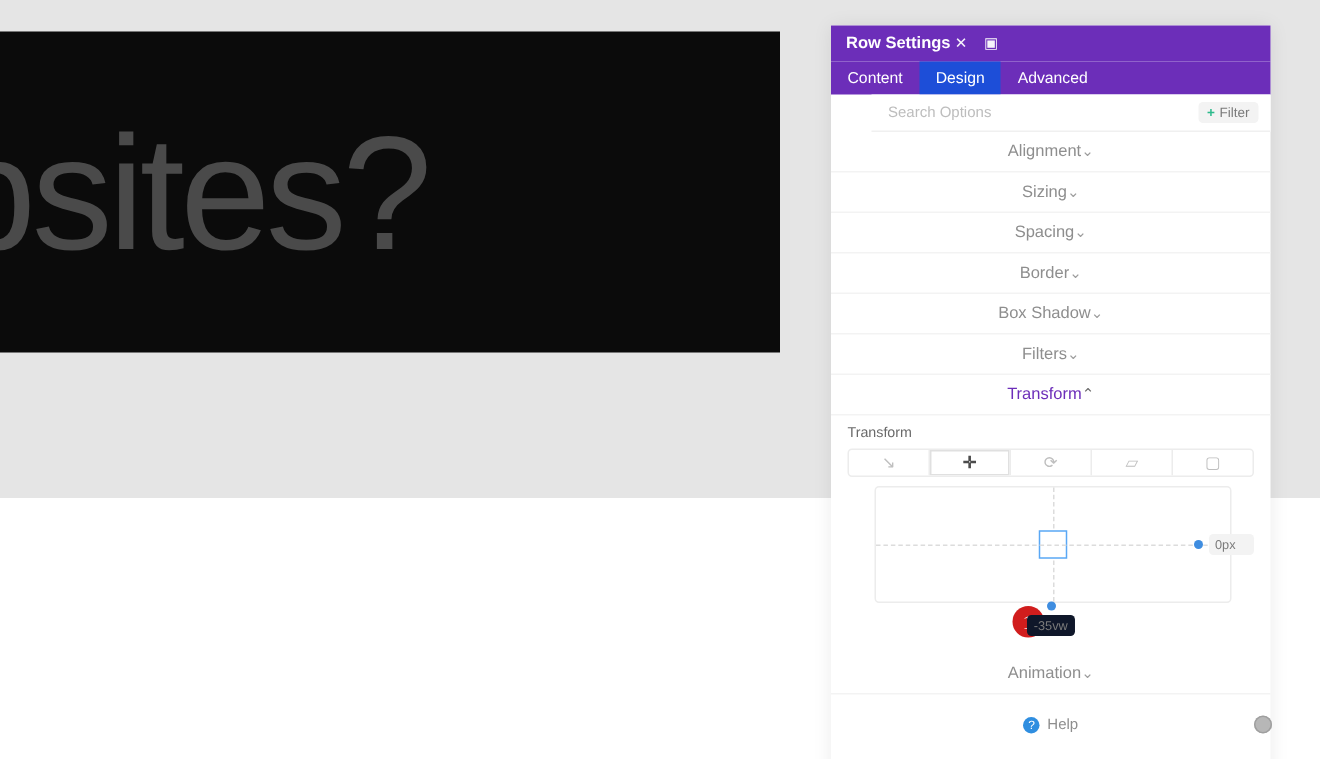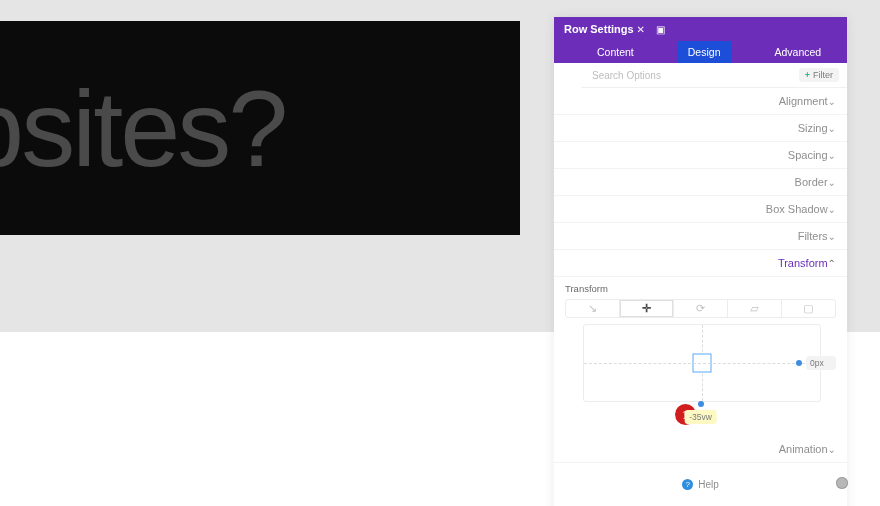--- a/index.html
+++ b/index.html
@@ -11,30 +11,30 @@
 
   
   .panel { position: absolute; right: 33px; top: 17px; width: 293px; background: #fff; display:flex; flex-direction:column; box-shadow: 0 0 12px rgba(0,0,0,0.08); }
 
   .panel-header { background: #6c2eb9; height: 24px; display:flex; align-items:center; padding: 0 6px 0 10px; }
   .panel-title { color:#fff; font-size: 11px; font-weight:600; }
   .panel-header-icons { display:flex; gap:6px; }
   .hicon { width:14px; height:14px; display:flex; align-items:center; justify-content:center; color:#fff; font-size:10px; cursor:pointer; opacity:.95; }
 
   .tabs { display:flex; background:#6c2eb9; }
-  .tab { font-size:10.5px; color:#fff; padding: 5px 11px; cursor:pointer;margin-left:32px; }
+  .tab { font-size:10.5px; color:#fff; padding: 5px 11px; cursor:pointer; }
   .tab.active { background:#1d4ed8; }
 
   .search-row { display:flex; align-items:center; justify-content:space-between; padding:5px 8px 5px 11px; background:#fff; border-bottom:1px solid #f0f0f0;margin-left:27px; }
   .search-text { color:#bdbdbd; font-size:10px; }
   .filter-btn { background:#f3f3f3; color:#7a7a7a; font-size:9px; padding:2px 6px; border-radius:3px; display:flex; align-items:center; gap:3px; cursor:pointer;}
   .filter-btn .plus-mark { color:#2cba8c; font-weight:700; }
 
   .sections { }
-  .sect { display:flex; align-items:center; justify-content:flex-end; padding:7px 11px; border-bottom:1px solid #f3f3f3; cursor:pointer;}
+  .sect { display:flex; align-items:center; justify-content:center; padding:7px 11px; border-bottom:1px solid #f3f3f3; cursor:pointer;}
   .sect-label { color:#8e8e8e; font-size:11px; }
   .sect-arrow { color:#9c9c9c; font-size:10px; }
   .sect.open .sect-label { color:#6c2eb9; }
   .sect.open .sect-arrow { color:#6a6a6a; }
 
   .transform-body { padding: 6px 11px 10px; }
   .tb-label { color:#6a6a6a; font-size:9.5px; margin-bottom:5px; }
   .tb-toolbar { display:flex; border:1px solid #ececec; border-radius:3px; overflow:hidden; height:19px; }
   .tb-tool { flex:1; display:flex; align-items:center; justify-content:center; border-right:1px solid #ececec; color:#bfbfbf; font-size:11px; cursor:pointer;}
   .tb-tool:last-child{ border-right:none;}
@@ -45,21 +45,21 @@
   .tb-canvas::before { content:""; position:absolute; left:50%; top:0; bottom:0; border-left:1px dashed #dcdcdc;}
   .tb-canvas::after  { content:""; position:absolute; top:50%; left:0; right:0; border-top:1px dashed #dcdcdc;}
   .tb-square { position:absolute; left:50%; top:50%; width:19px; height:19px; transform:translate(-50%,-50%); border:1.5px solid #5aa8f5; background:#fff;}
 
   .side-input { position:absolute; right:0; top:50%; transform:translateY(-50%); display:flex; align-items:center; gap:4px;}
   .side-dot { width:6px; height:6px; border-radius:50%; background:#3f8de0; }
   .side-field { width:30px; height:14px; background:#f3f3f3; border-radius:3px; font-size:8.5px; color:#7a7a7a; display:flex; align-items:center; padding-left:4px; }
 
   .bottom-input { position:relative; margin-top:2px; height:22px; }
   .bottom-dot { position:absolute; left:50%; top:-3px; transform:translateX(-50%); width:6px; height:6px; border-radius:50%; background:#3f8de0;}
-  .bottom-field { position:absolute; left:50%; top:6px; transform:translateX(-50%); height:14px; background:#fef9c3; border-radius:3px; font-size:8.5px; color:#7a7a7a; display:flex; align-items:center; justify-content:center; padding:0 5px;}
+  .bottom-field { position:absolute; left:50%; top:6px; transform:translateX(-50%); height:14px; background:#0f172a; border-radius:3px; font-size:8.5px; color:#7a7a7a; display:flex; align-items:center; justify-content:center; padding:0 5px;}
   .ann-badge { position:absolute; left:calc(50% - 26px); top:0; width:21px; height:21px; border-radius:50%; background:#d11d1d; color:#fff; font-size:13px; font-weight:500; display:flex; align-items:center; justify-content:center; font-family: Georgia, serif; }
 
   .help-row { text-align:center; padding: 10px 0 36px; }
   .help-link { color:#8e8e8e; font-size:10px; display:inline-flex; align-items:center; gap:5px; cursor:pointer;}
   .help-q { width:11px; height:11px; border-radius:50%; background:#2f8ee0; color:#fff; font-size:8px; display:flex; align-items:center; justify-content:center;}
 
   .corner-handle { position:absolute; right:32px; top:477px; width:12px; height:12px; border-radius:50%; background:#b7b7b7; box-shadow: inset 0 0 0 1px #9f9f9f;}
 </style>
 </head>
 <body>

